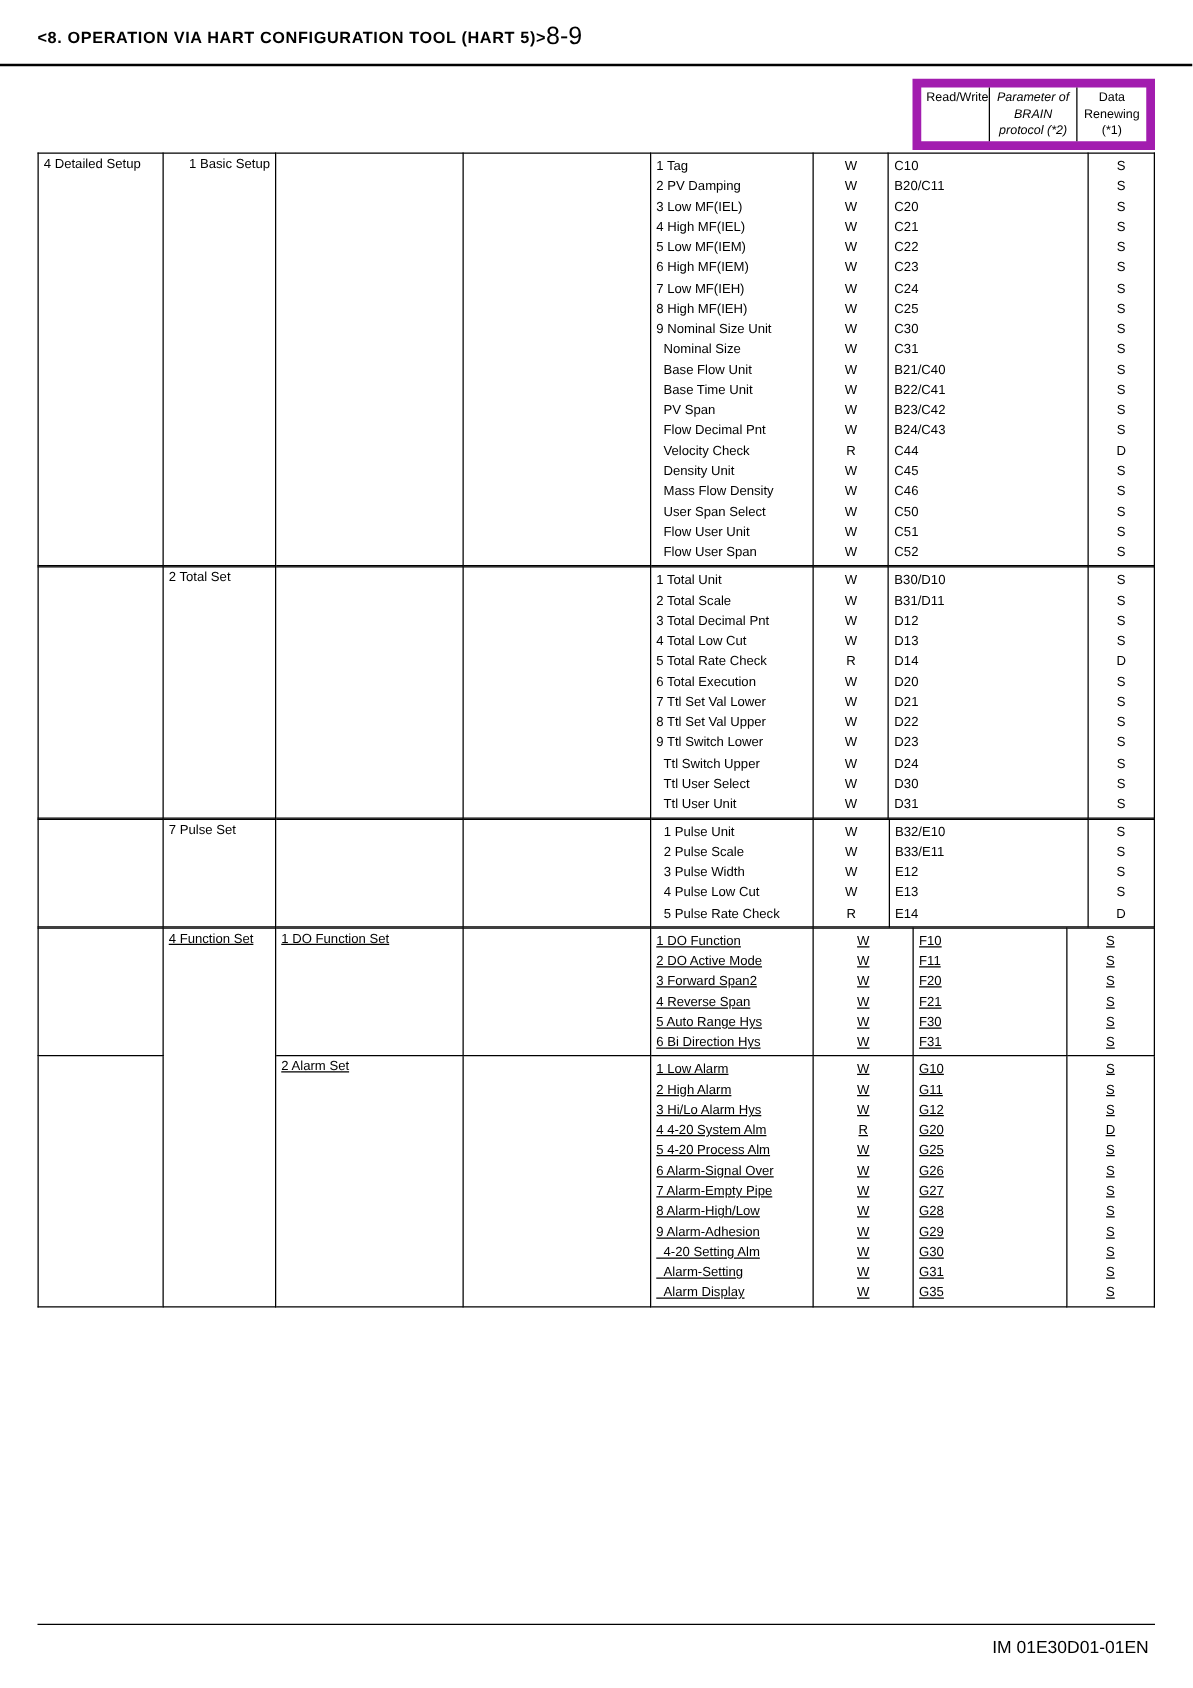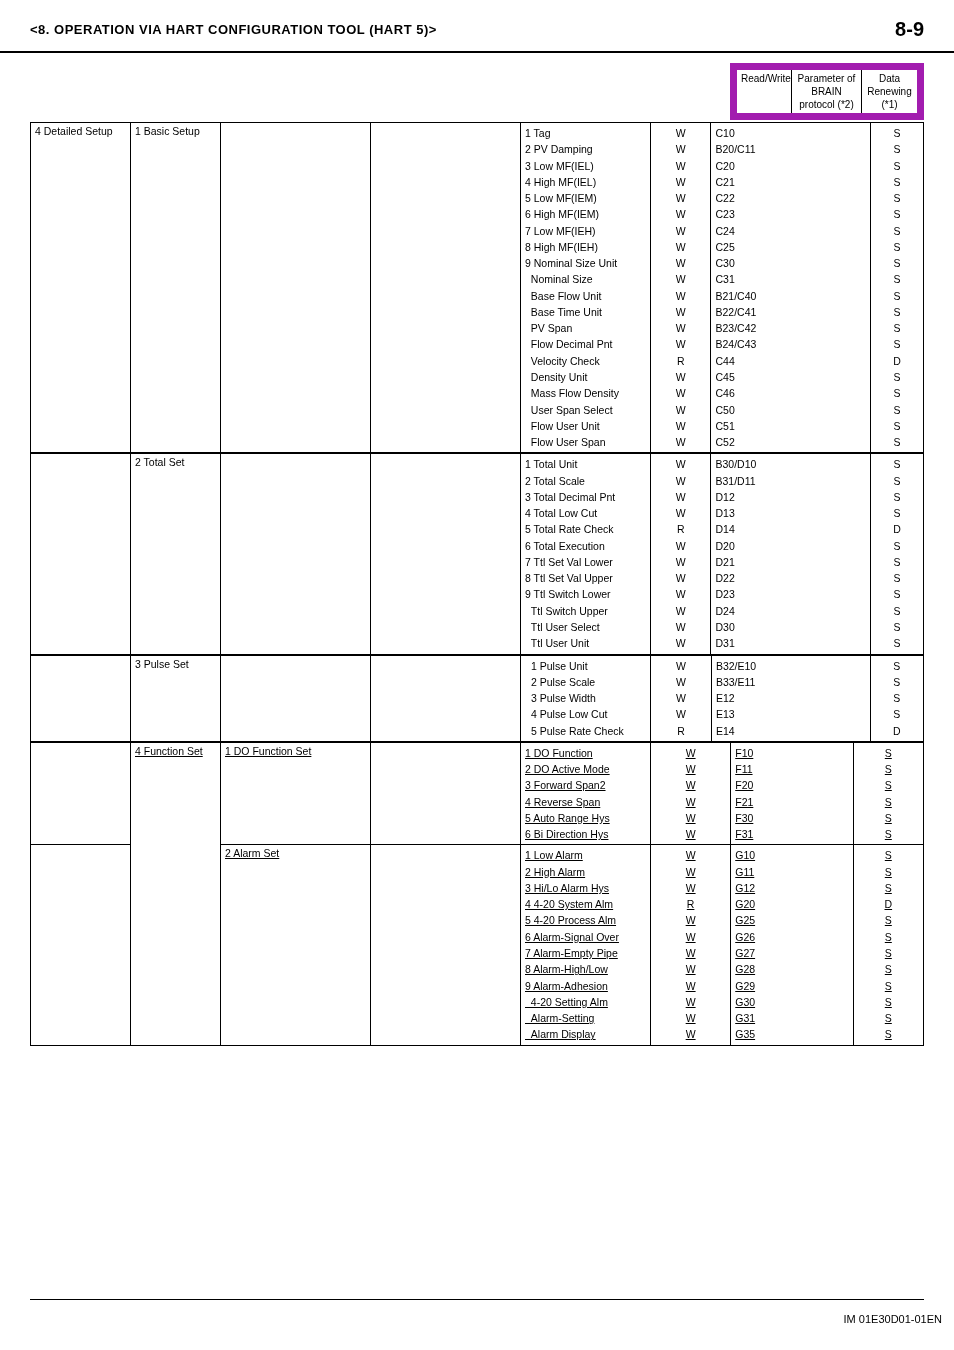--- a/index.html
+++ b/index.html
@@ -8,36 +8,36 @@
       font-size: 11px;
       background: #fff;
       color: #000;
       width: 954px;
       min-height: 1350px;
       position: relative;
     }
 
     .page-header {
       display: flex;
-      justify-content: space-between;
+      justify-content: flex-start;
       align-items: center;
       padding: 18px 30px 10px 30px;
       border-bottom: 2px solid #000;
       margin-bottom: 10px;
     }
 
     .page-header-title {
       font-size: 13px;
       font-weight: bold;
       letter-spacing: 0.5px;
     }
 
     .page-number {
       font-size: 20px;
-      font-weight: bold;
+      font-weight: normal;
     }
 
     .main-content {
       padding: 0 30px;
     }
 
     .top-table-header {
       display: flex;
       justify-content: flex-end;
       margin-bottom: 2px;
@@ -56,21 +56,21 @@
       text-align: center;
       border-right: 1px solid #000;
       line-height: 1.3;
     }
 
     .header-col:last-child {
       border-right: none;
     }
 
     .header-col.rw { width: 55px; }
-    .header-col.param { width: 70px; }
+    .header-col.param { width: 70px; font-style: italic; }
     .header-col.data { width: 55px; }
 
     
     .config-table {
       width: 100%;
       border-collapse: collapse;
       border: 1px solid #000;
       font-size: 10.5px;
     }
 
@@ -129,22 +129,22 @@
       position: absolute;
       bottom: 50px;
       left: 30px;
       right: 30px;
       border-bottom: 1px solid #000;
     }
 
     .bottom-right-text {
       position: absolute;
       bottom: 25px;
-      right: 12px;
-      font-size: 11px;
+      right: 35px;
+      font-size: 14px;
     }
   </style>
 </head>
 <body>
 
 <div class="page-header">
   <span class="page-header-title">&lt;8.  OPERATION VIA HART CONFIGURATION TOOL (HART 5)&gt;</span>
   <span class="page-number">8-9</span>
 </div>
 
@@ -162,21 +162,21 @@
         <span>Data Renewing (*1)</span>
       </div>
     </div>
   </div>
 
   <table class="config-table">
     <tbody>
 
       <tr>
         <td rowspan="20" style="width:100px;" class="section-label">4 Detailed Setup</td>
-        <td rowspan="20" style="width:90px;" class="section-label">1 Basic Setup</td>
+        <td rowspan="20" style="width:90px;text-align:right;" class="section-label">1 Basic Setup</td>
         <td style="width:150px;"></td>
         <td style="width:150px;"></td>
         <td style="width:130px;">
           <div class="cell-items">
             <div>1 Tag</div>
             <div>2 PV Damping</div>
             <div>3 Low MF(IEL)</div>
             <div>4 High MF(IEL)</div>
             <div>5 Low MF(IEM)</div>
             <div>6 High MF(IEM)</div>
@@ -345,21 +345,21 @@
           </div>
         </td>
       </tr>
     </tbody>
   </table>
 
   <table class="config-table" style="border-top:none;">
     <tbody>
       <tr>
         <td style="width:100px;"></td>
-        <td style="width:90px;">3 Pulse Set</td>
+        <td style="width:90px;">7 Pulse Set</td>
         <td style="width:150px;"></td>
         <td style="width:150px;"></td>
         <td style="width:130px;padding-left:10px;">
           <div class="cell-items">
             <div>1 Pulse Unit</div>
             <div>2 Pulse Scale</div>
             <div>3 Pulse Width</div>
             <div>4 Pulse Low Cut</div>
             <div>5 Pulse Rate Check</div>
           </div>

